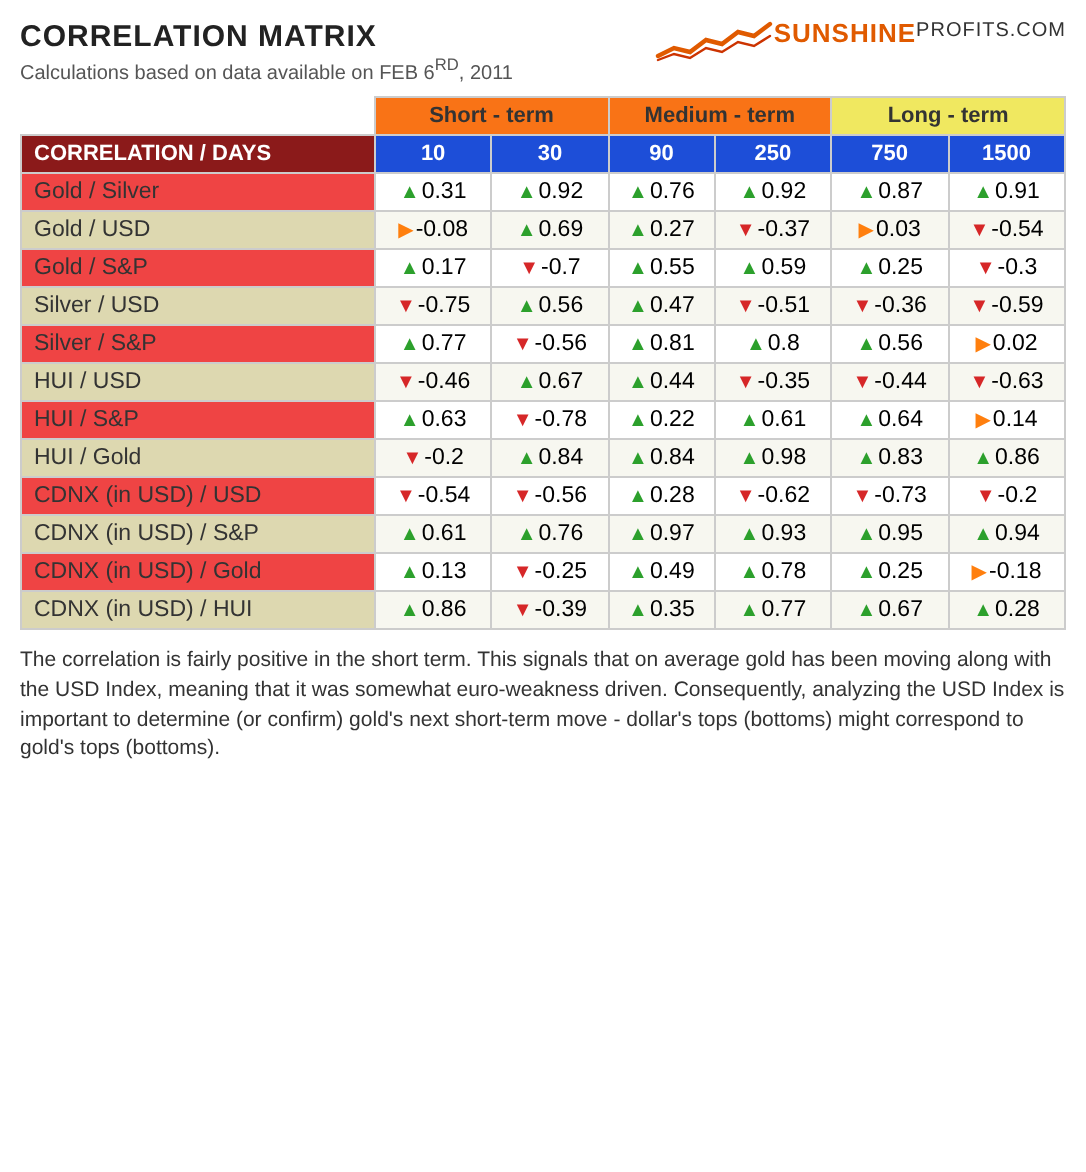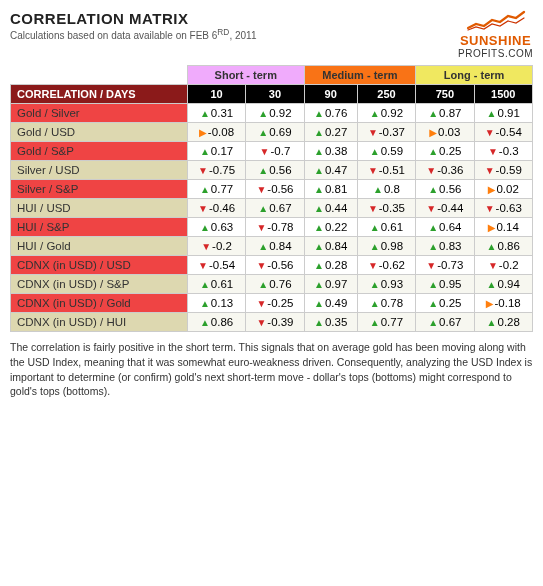--- a/index.html
+++ b/index.html
@@ -22,22 +22,22 @@
       font-weight: bold;
       color: #222;
       letter-spacing: 0.5px;
     }
     .title-block p {
       font-size: 10px;
       color: #555;
     }
     .logo-block {
       display: flex;
-      flex-direction: column;
-      align-items: center;
+      flex-direction: row;
+      align-items: flex-start;
     }
     .logo-text {
       font-size: 13px;
       font-weight: bold;
       color: #e05a00;
       letter-spacing: 0.5px;
       line-height: 1.1;
     }
     .logo-sub {
       font-size: 10px;
@@ -51,39 +51,39 @@
     }
     .group-header th {
       text-align: center;
       font-weight: bold;
       color: #333;
       font-size: 11px;
       padding: 3px 2px;
       background: #f5f0d8;
       border: 1px solid #ccc;
     }
-    .group-header th.short { background: #f0abfc; }
+    .group-header th.short { background: #f97316; }
     .group-header th.empty { background: #fff; border: none; }
     .col-header th {
       text-align: center;
       font-weight: bold;
       color: #333;
       font-size: 11px;
       padding: 3px 2px;
       border: 1px solid #ccc;
     }
     .col-header th.label-col {
       background: #8b1a1a;
       color: #fff;
       text-align: left;
       padding-left: 6px;
       font-size: 11px;
     }
     .col-header th.num-col {
-      background: #000000;
+      background: #1d4ed8;
       color: #fff;
       margin-top: 36px;
     }
     .data-row td {
       text-align: center;
       padding: 3px 2px;
       border: 1px solid #ccc;
       white-space: nowrap;
     }
     .data-row:nth-child(odd) td { background: #fff; }
@@ -257,21 +257,21 @@
         </td>
         <td>
           <div class="val-cell">
             <span class="arrow-down">▼</span>
             <span>-0.7</span>
           </div>
         </td>
         <td>
           <div class="val-cell">
             <span class="arrow-up">▲</span>
-            <span>0.38</span>
+            <span>0.55</span>
           </div>
         </td>
         <td>
           <div class="val-cell">
             <span class="arrow-up">▲</span>
             <span>0.59</span>
           </div>
         </td>
         <td>
           <div class="val-cell">

